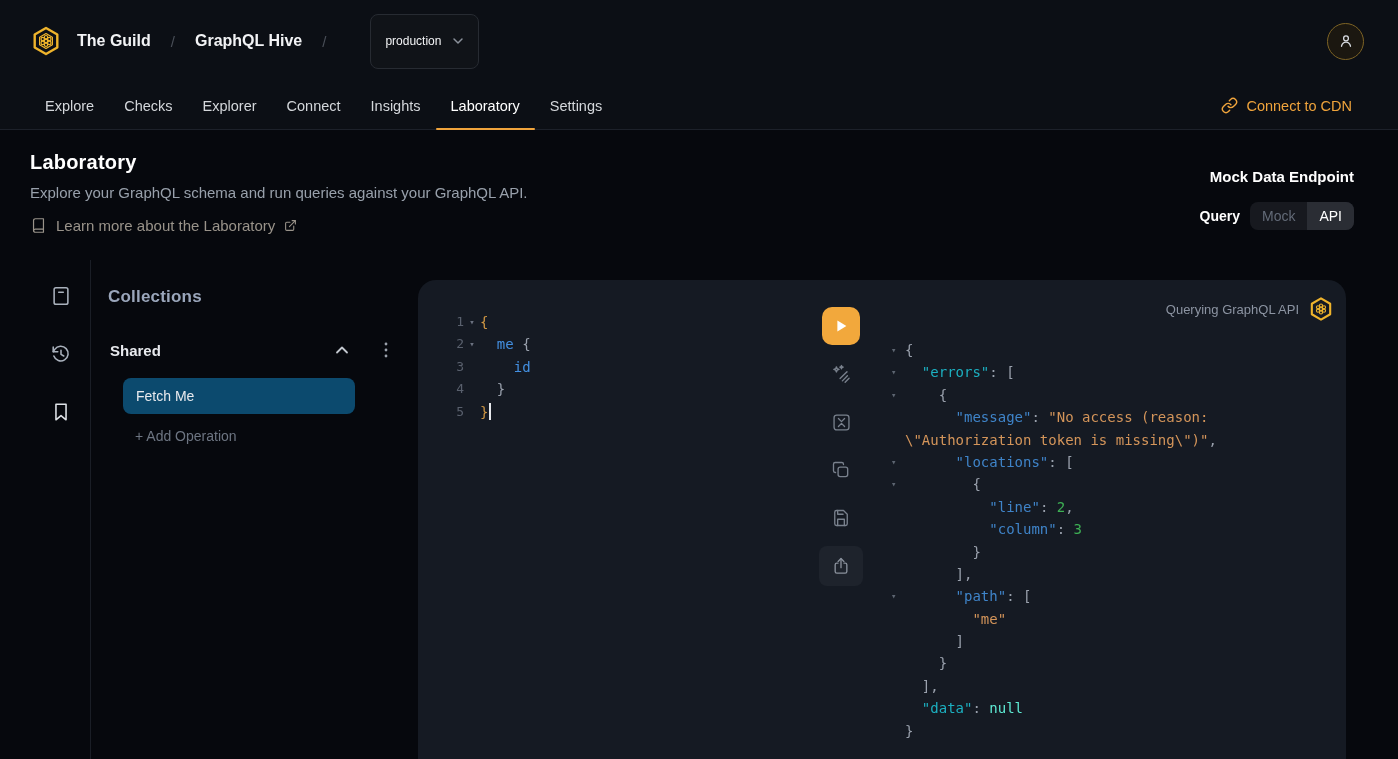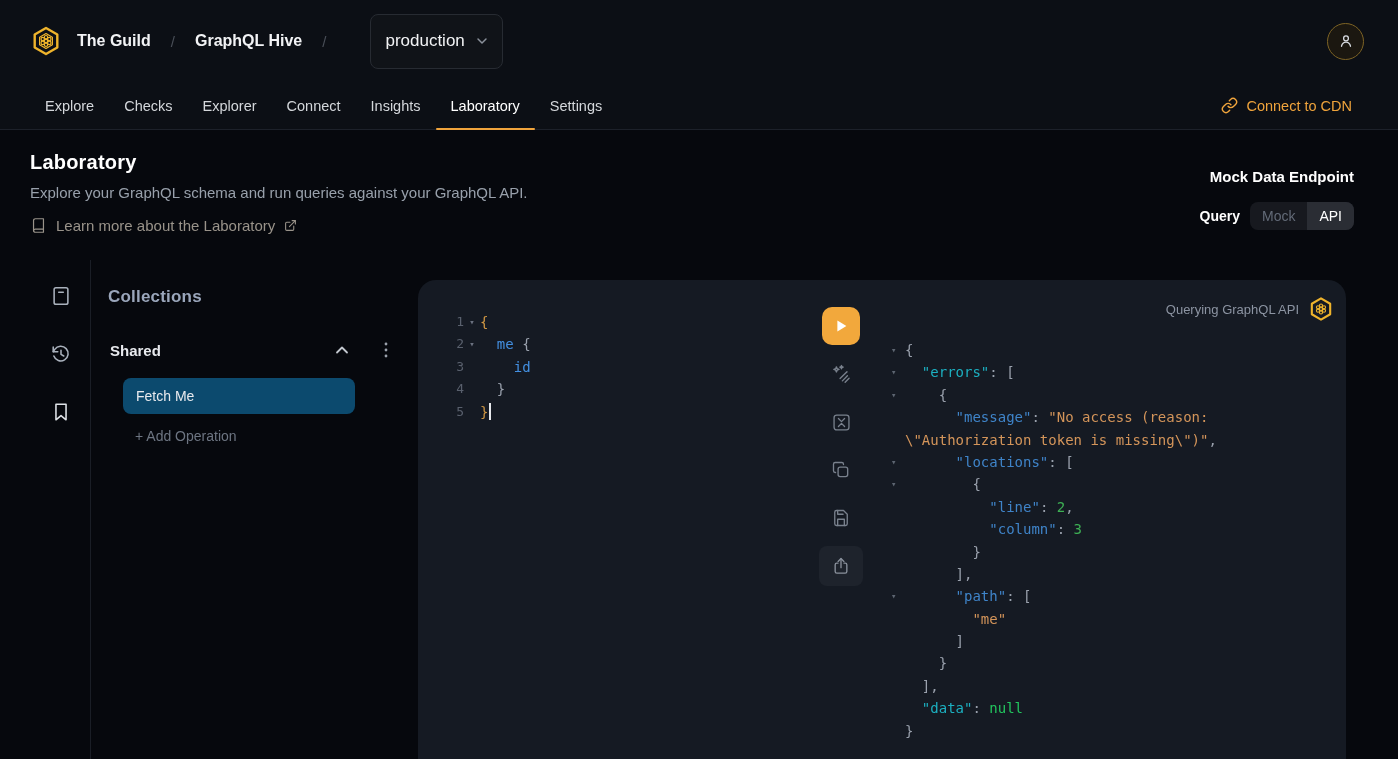--- a/index.html
+++ b/index.html
@@ -13,21 +13,21 @@
   
   .topbar { background:#0c0f15; }
   .brand-row { height:82px; display:flex; align-items:center; padding:0 34px 0 30px; }
   .hive-logo { width:32px; height:32px; color:#efb42c; display:block; }
   .brand-name { margin-left:15px; font-size:16px; font-weight:600; color:#f2f3f5; cursor:pointer; }
   .crumb-sep { margin:0 20px; color:#4a4f58; font-size:15px; }
   .proj-name { font-size:16px; font-weight:600; color:#f2f3f5; cursor:pointer; }
   .env-select {
     margin-left:24px; height:55px; padding:0 12px 0 14px;
     background:#101318; border:1px solid #272b32; border-radius:8px;
-    color:#f2f3f5; font-size:17px; font-weight:500; font-family:inherit;
+    color:#f2f3f5; font-size:12px; font-weight:500; font-family:inherit;
     display:flex; align-items:center; gap:9px; cursor:pointer;
   }
   .env-select svg { color:#8b919b; }
   .avatar-btn {
     margin-left:auto; width:37px; height:37px; border-radius:50%;
     background:#1b1710; border:1.5px solid #7d6325;
     display:flex; align-items:center; justify-content:center; cursor:pointer; color:#d8dce2;
   }
   
   .nav-row { height:48px; display:flex; align-items:stretch; padding:0 46px 0 30px; border-bottom:1px solid #1d212a; }
@@ -99,21 +99,21 @@
   .r-area { position:absolute; left:473px; top:59px; }
   .rfold { width:14px; color:#5d6571; font-size:9px; line-height:22.4px; }
   
   .tok-p { color:#9aa1ad; }
   .tok-f { color:#4390e2; }
   .tok-b { color:#cf9744; }
   .tok-k { color:#3f84c9; }
   .tok-kt { color:#1cb0c1; }
   .tok-s { color:#d4955a; }
   .tok-n { color:#3db054; }
-  .tok-u { color:#22c55e; }
+  .tok-u { color:#5eead4; }
   svg { display:block; }
 </style>
 </head>
 <body>
 
 <header class="topbar">
   <div class="brand-row">
     <span class="hive-logo">
       <svg viewBox="0 0 32 32" fill="none" stroke="currentColor" stroke-width="2.4" stroke-linecap="round" stroke-linejoin="round">
         <path d="M16 3 L27.3 9.5 L27.3 22.5 L16 29 L4.7 22.5 L4.7 9.5 Z"></path>

